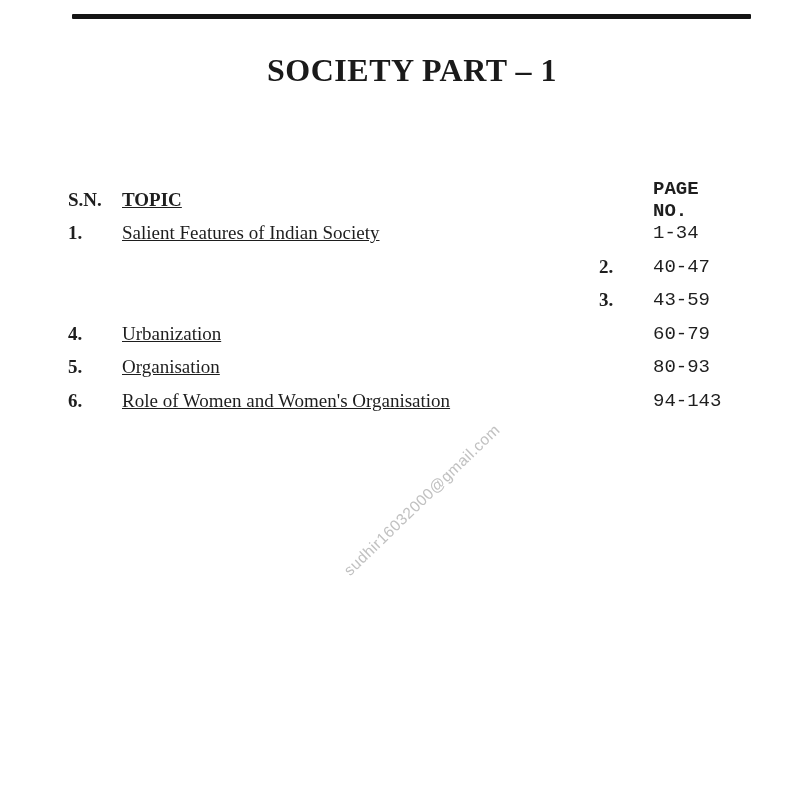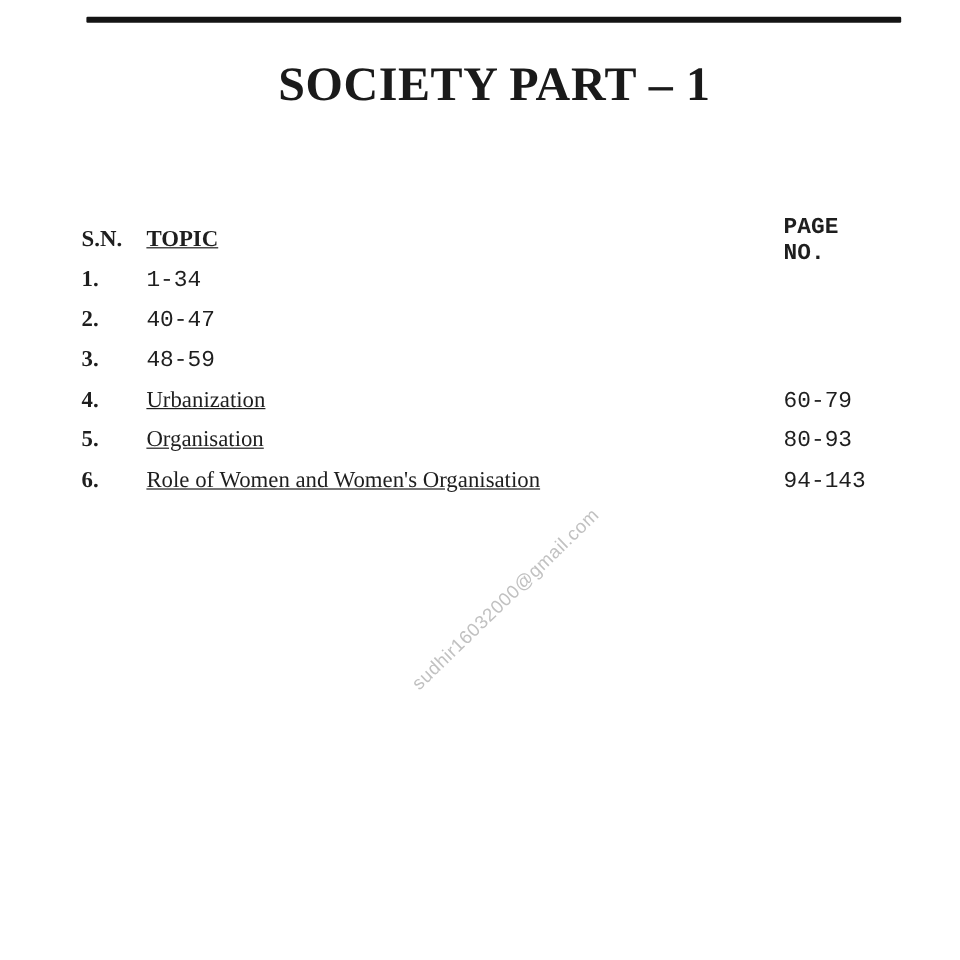--- a/index.html
+++ b/index.html
@@ -25,37 +25,38 @@
     background: #141414;
     border-radius: 1px;
   }
   .title {
     position: absolute;
     left: 72px;
     top: 52px;
     width: 680px;
     margin: 0;
     text-align: center;
-    font-size: 40px;
+    font-size: 32px;
     line-height: 36px;
     font-weight: bold;
     letter-spacing: 0.5px;
     color: #1a1a1a;
   }
   .toc {
     position: absolute;
     left: 68px;
     top: 183px;
     width: 668px;
     font-size: 19px;
   }
   .row {
     display: flex;
     height: 33.5px;
     align-items: center;
+    justify-content: flex-end;
   }
   .row .sn {
     width: 54px;
     font-weight: bold;
     flex: 0 0 auto;
   }
   .row .topic {
     flex: 1 1 auto;
     text-decoration: underline;
   }
@@ -97,31 +98,32 @@
   <div class="toc">
 
     <div class="row header">
       <span class="sn">S.N.</span>
       <span class="topic">TOPIC</span>
       <span class="page-no">PAGE NO.</span>
     </div>
 
     <div class="row">
       <span class="sn">1.</span>
+      <span class="topic">Salient Features of Indian Society</span>
       <span class="page-no">1-34</span>
     </div>
 
     <div class="row">
       <span class="sn">2.</span>
       <span class="page-no">40-47</span>
     </div>
 
     <div class="row">
       <span class="sn">3.</span>
-      <span class="page-no">48-59</span>
+      <span class="page-no">43-59</span>
     </div>
 
     <div class="row">
       <span class="sn">4.</span>
       <span class="topic">Urbanization</span>
       <span class="page-no">60-79</span>
     </div>
 
     <div class="row">
       <span class="sn">5.</span>

